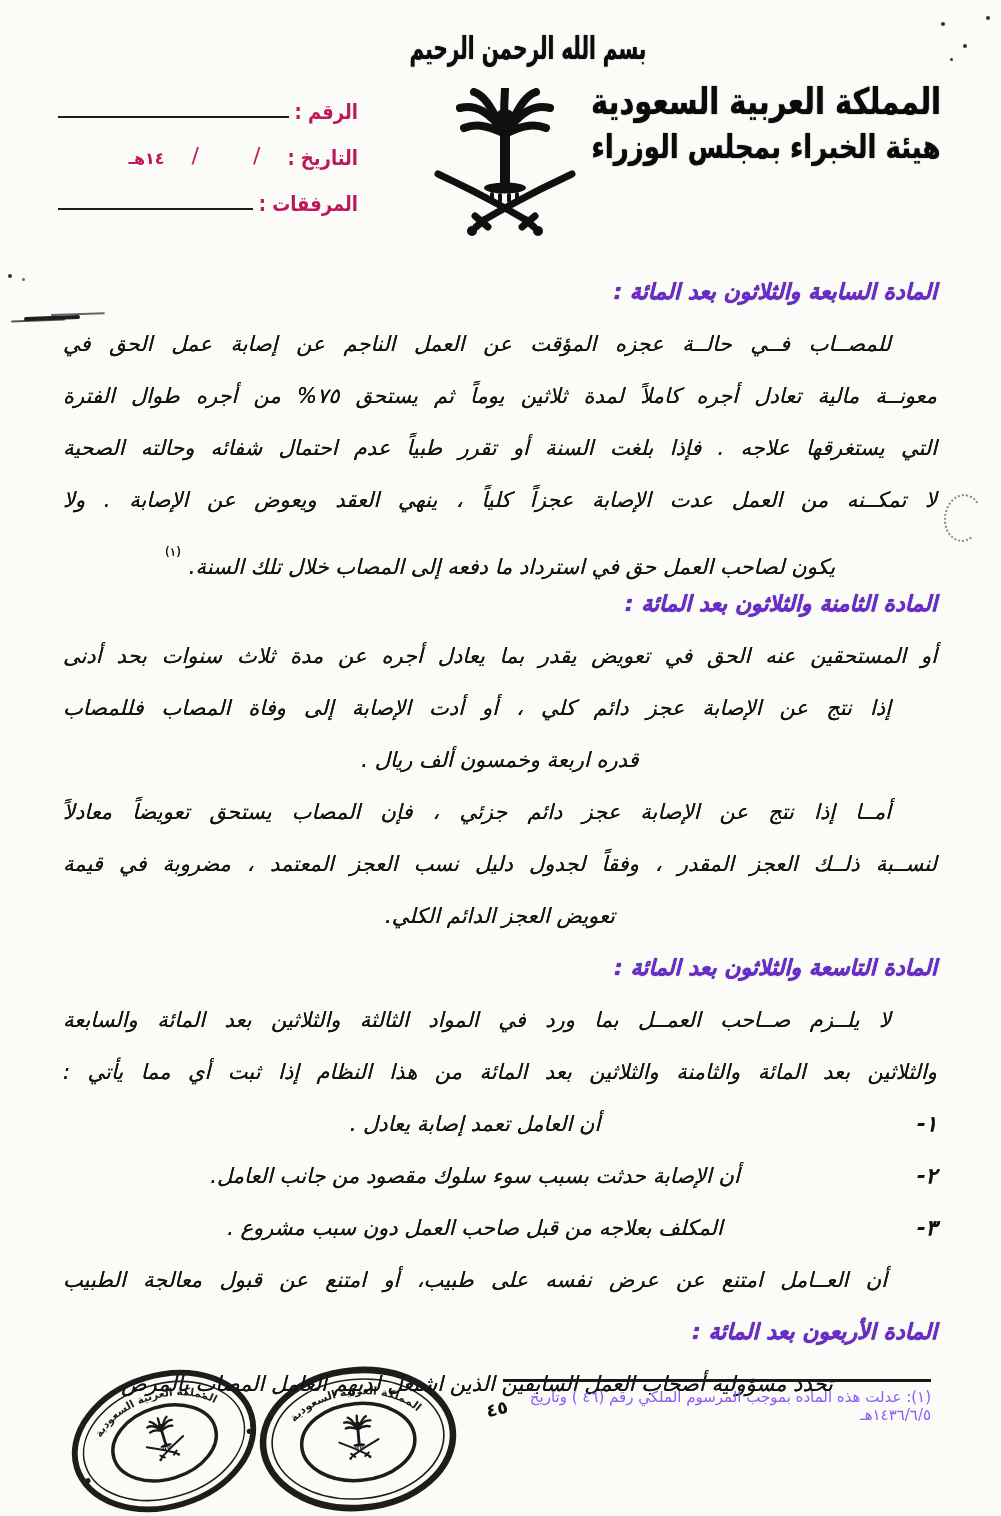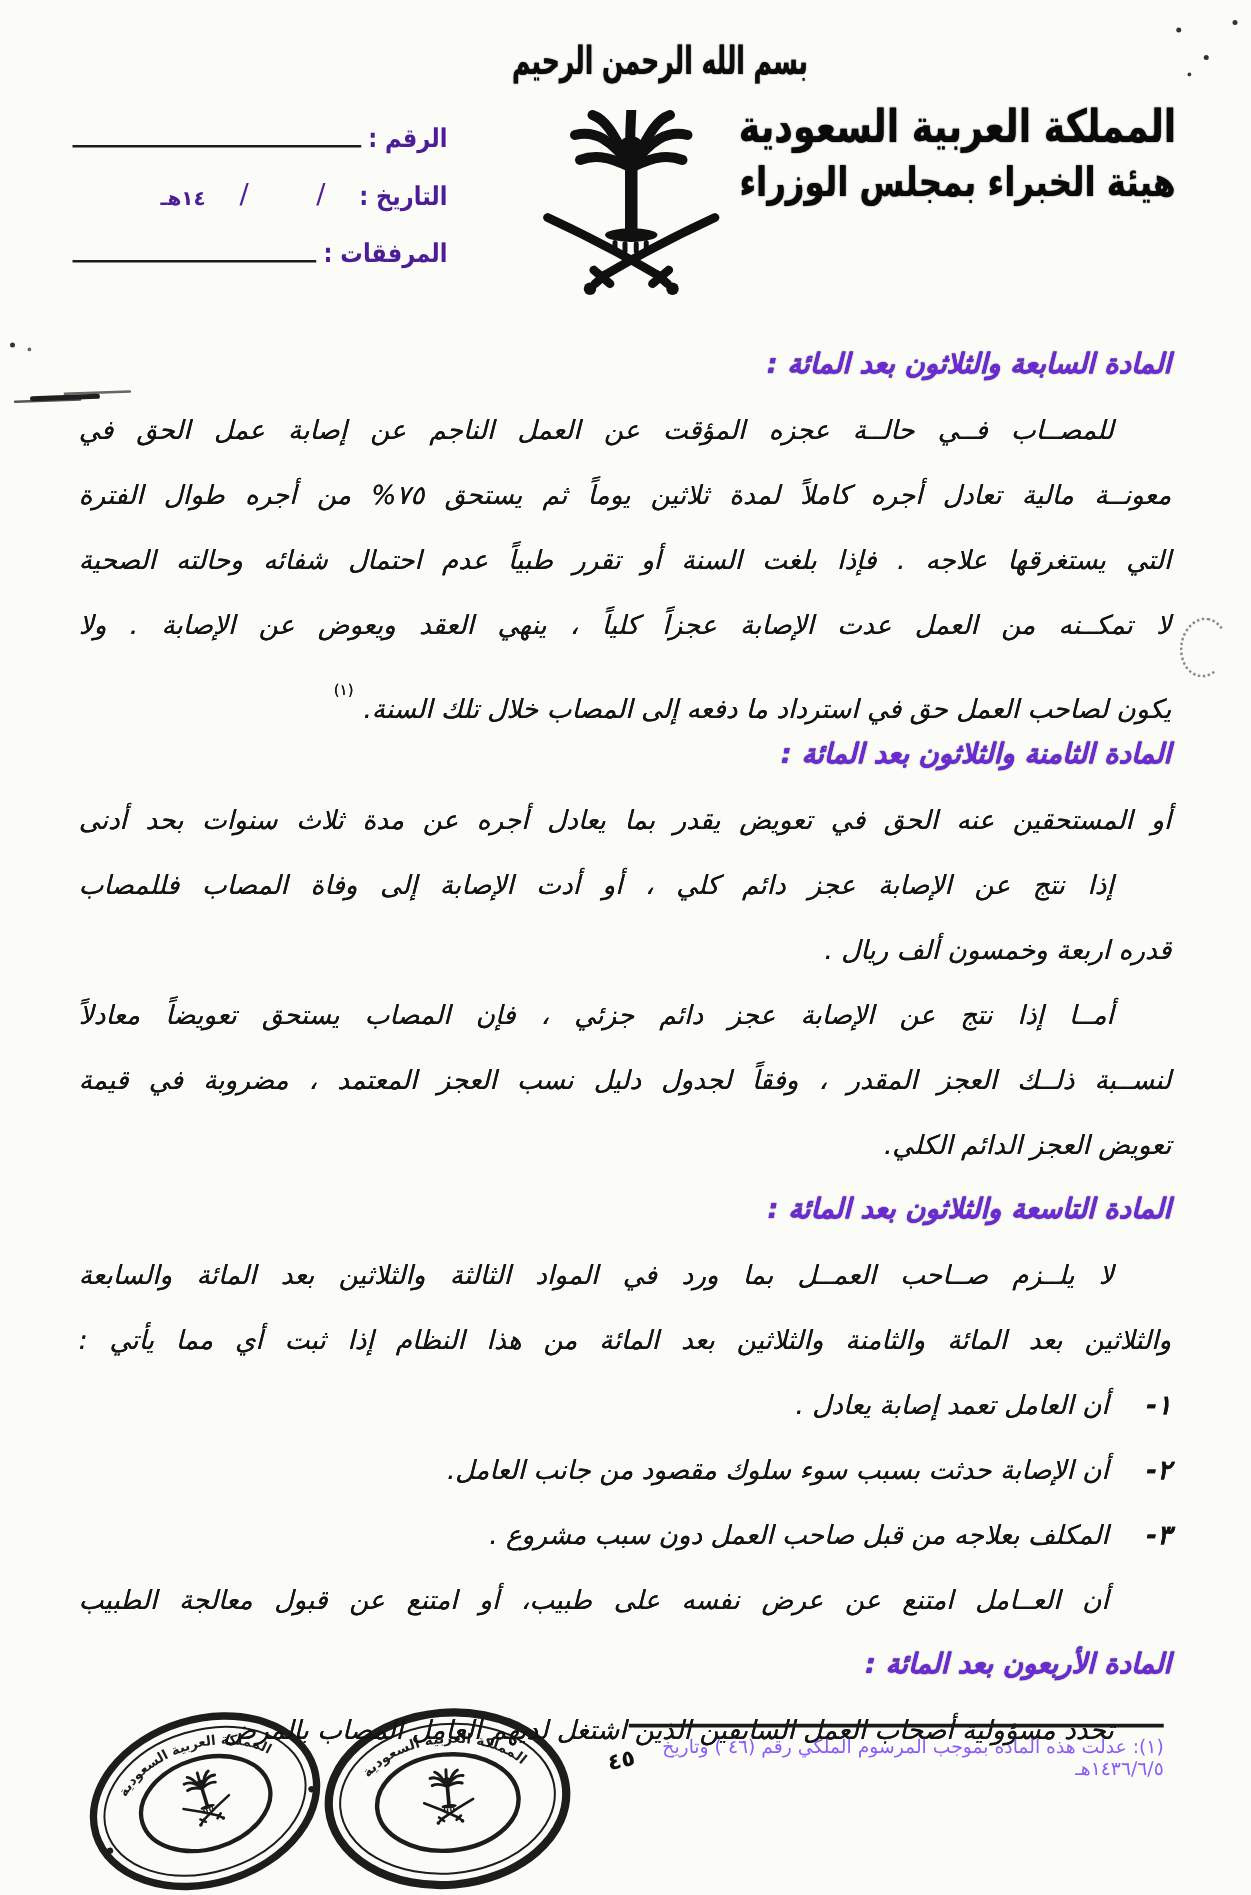--- a/index.html
+++ b/index.html
@@ -16,36 +16,36 @@
     font-weight:bold;font-size:20px;color:#0d0d0d;
     transform:scaleY(1.55);transform-origin:top center;
     text-shadow:0 0 0.8px #0d0d0d;direction:rtl;
   }
   .org{position:absolute;right:40px;top:84px;width:390px;text-align:center;direction:rtl;color:#0a0a0a;}
   .org .org1{font-size:29px;font-weight:bold;text-shadow:0 0 1px #0a0a0a;transform:scaleY(1.25);}
   .org .org2{font-size:26px;font-weight:bold;margin-top:14px;text-shadow:0 0 1px #0a0a0a;transform:scaleY(1.25);}
 
   .emblem{position:absolute;left:430px;top:88px;}
 
-  .fields{position:absolute;left:56px;top:94px;width:302px;direction:rtl;font-weight:bold;font-size:18px;color:#4c1d95;}
+  .fields{position:absolute;left:56px;top:94px;width:302px;direction:rtl;font-weight:bold;font-size:18px;color:#be185d;}
   .frow{display:flex;align-items:flex-end;height:28px;margin-bottom:18px;}
   .flabel{white-space:nowrap;transform:scaleY(1.15);}
   .fline{flex:1 1 auto;border-bottom:2.5px solid #1c1c1c;margin:0 6px 4px 2px;}
   .daterow .slash{font-size:22px;margin:0 27px;font-weight:normal;}
   .daterow .hijri{font-size:16px;}
 
   
   .content{
     position:absolute;top:266px;right:64px;left:63px;direction:rtl;
     font-size:21px;font-style:italic;color:#141414;
     text-shadow:0 0 0.5px #141414;
   }
   .h{font-weight:bold;font-style:italic;font-size:22px;color:#6d28d9;
      height:52px;line-height:52px;text-shadow:0 0 1px #000;}
-  .line{height:52px;line-height:52px;text-align:right;}
+  .line{height:52px;line-height:52px;text-align:center;}
   .line.j{text-align:justify;text-align-last:justify;}
   .line.indent{padding-right:46px;}
   sup.fn{font-size:12px;font-style:normal;vertical-align:18px;margin-right:8px;}
   .item{display:flex;align-items:flex-start;}
   .inum{flex:0 0 50px;height:52px;line-height:52px;font-weight:bold;}
   .itext{flex:1 1 auto;}
 
   
   .footrule{position:absolute;top:1379px;right:70px;width:428px;height:3px;background:#1a1a1a;}
   .footnote{

